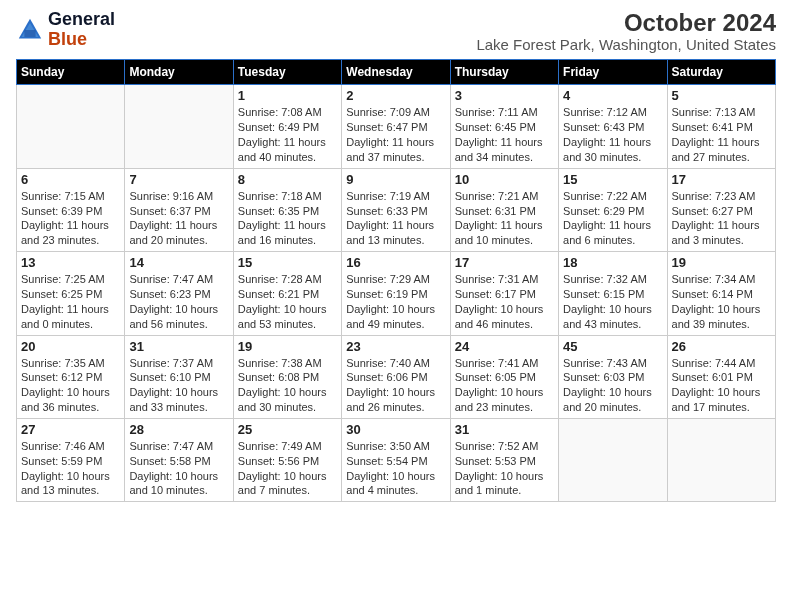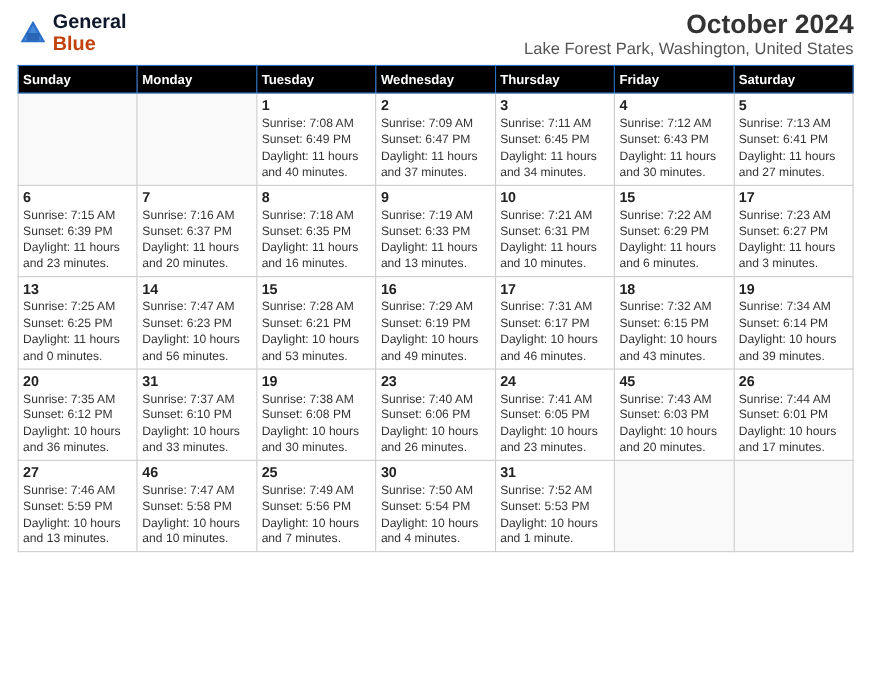--- a/index.html
+++ b/index.html
@@ -162,21 +162,21 @@
         </tr>
         <tr>
           <td>
             <div class="day-num">6</div>
             <div class="day-info">Sunrise: 7:15 AM
 Sunset: 6:39 PM
 Daylight: 11 hours and 23 minutes.</div>
           </td>
           <td>
             <div class="day-num">7</div>
-            <div class="day-info">Sunrise: 7:16 AM
+            <div class="day-info">Sunrise: 9:16 AM
 Sunset: 6:37 PM
 Daylight: 11 hours and 20 minutes.</div>
           </td>
           <td>
             <div class="day-num">8</div>
             <div class="day-info">Sunrise: 7:18 AM
 Sunset: 6:35 PM
 Daylight: 11 hours and 16 minutes.</div>
           </td>
           <td>
@@ -293,34 +293,34 @@
           </td>
         </tr>
         <tr>
           <td>
             <div class="day-num">27</div>
             <div class="day-info">Sunrise: 7:46 AM
 Sunset: 5:59 PM
 Daylight: 10 hours and 13 minutes.</div>
           </td>
           <td>
-            <div class="day-num">46</div>
+            <div class="day-num">28</div>
             <div class="day-info">Sunrise: 7:47 AM
 Sunset: 5:58 PM
 Daylight: 10 hours and 10 minutes.</div>
           </td>
           <td>
             <div class="day-num">25</div>
             <div class="day-info">Sunrise: 7:49 AM
 Sunset: 5:56 PM
 Daylight: 10 hours and 7 minutes.</div>
           </td>
           <td>
             <div class="day-num">30</div>
-            <div class="day-info">Sunrise: 7:50 AM
+            <div class="day-info">Sunrise: 3:50 AM
 Sunset: 5:54 PM
 Daylight: 10 hours and 4 minutes.</div>
           </td>
           <td>
             <div class="day-num">31</div>
             <div class="day-info">Sunrise: 7:52 AM
 Sunset: 5:53 PM
 Daylight: 10 hours and 1 minute.</div>
           </td>
           <td class="empty"></td>

